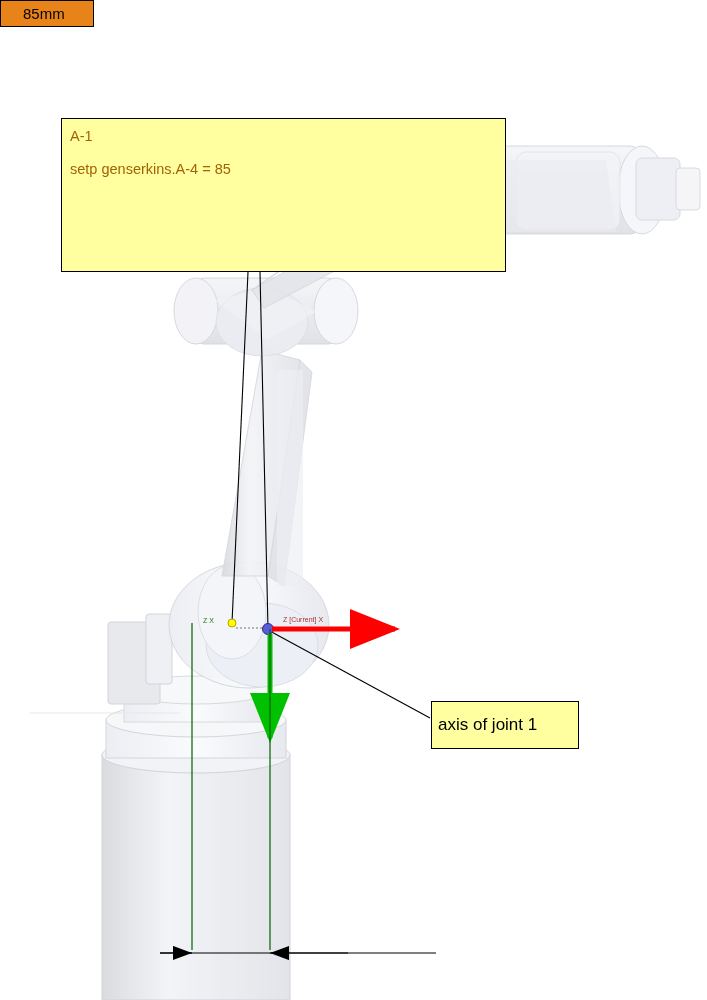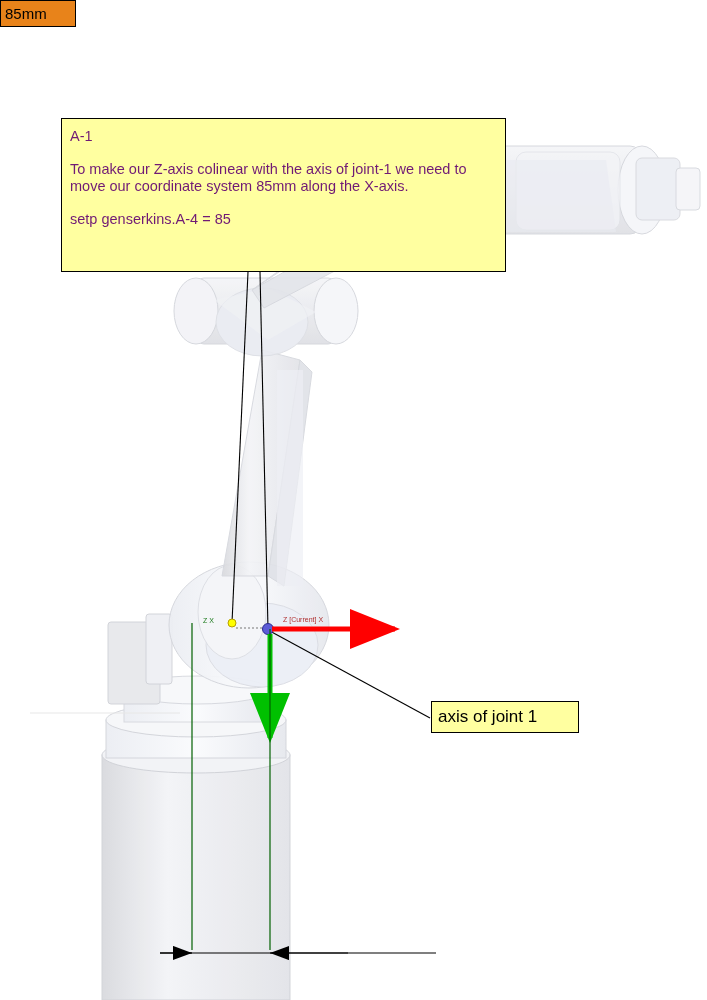--- a/index.html
+++ b/index.html
@@ -31,53 +31,53 @@
     box-sizing: border-box;
   }
   #note-a1 {
     left: 61px;
     top: 118px;
     width: 445px;
     height: 154px;
     padding: 9px 8px 0 8px;
     font-size: 14.5px;
     line-height: 17px;
-    color: #701a75;
+    color: #a16207;
   }
   #note-a1 .title {
     font-size: 14.5px;
     margin-bottom: 16px;
   }
   #note-a1 .para {
     margin-bottom: 16px;
   }
   #note-a1 .code {
     font-size: 14.5px;
   }
   #note-joint {
     left: 431px;
     top: 701px;
     width: 148px;
-    height: 32px;
+    height: 48px;
     display: flex;
     align-items: center;
     padding-left: 6px;
     font-size: 17px;
     color: #000;
   }
   #note-dim {
     left: 436px;
     top: 941px;
     width: 70px;
     height: 25px;
     background: #e8831a;
     border: 1px solid #000;
     display: flex;
     align-items: center;
-    padding-left: 4px;
+    padding-left: 22px;
     font-size: 15px;
     color: #000;
   }
   .axis-label {
     position: absolute;
     font-size: 7px;
     font-family: "Liberation Sans", sans-serif;
     white-space: nowrap;
   }
   #lbl-zx { left: 203px; top: 617px; color: #1a7a1a; }
@@ -204,21 +204,20 @@
       <line x1="192" y1="953" x2="270" y2="953" stroke="#000000" stroke-width="1.2"></line>
       <line x1="348" y1="953" x2="436" y2="953" stroke="#000000" stroke-width="1.2"></line>
     </g>
   </svg>
 
   <div class="axis-label" id="lbl-zx">Z  X</div>
   <div class="axis-label" id="lbl-current">Z [Current] X</div>
 
   <div class="note-box" id="note-a1">
     <div class="title">A-1</div>
-    <div class="para">To make our Z-axis colinear with the axis of joint-1 we need to move our coordinate system 85mm along the X-axis.</div>
     <div class="code">setp genserkins.A-4 = 85</div>
   </div>
 
   <div class="note-box" id="note-joint">axis of joint 1</div>
 
   <div id="note-dim">85mm</div>
 
 </div>
 
 </body></html>

